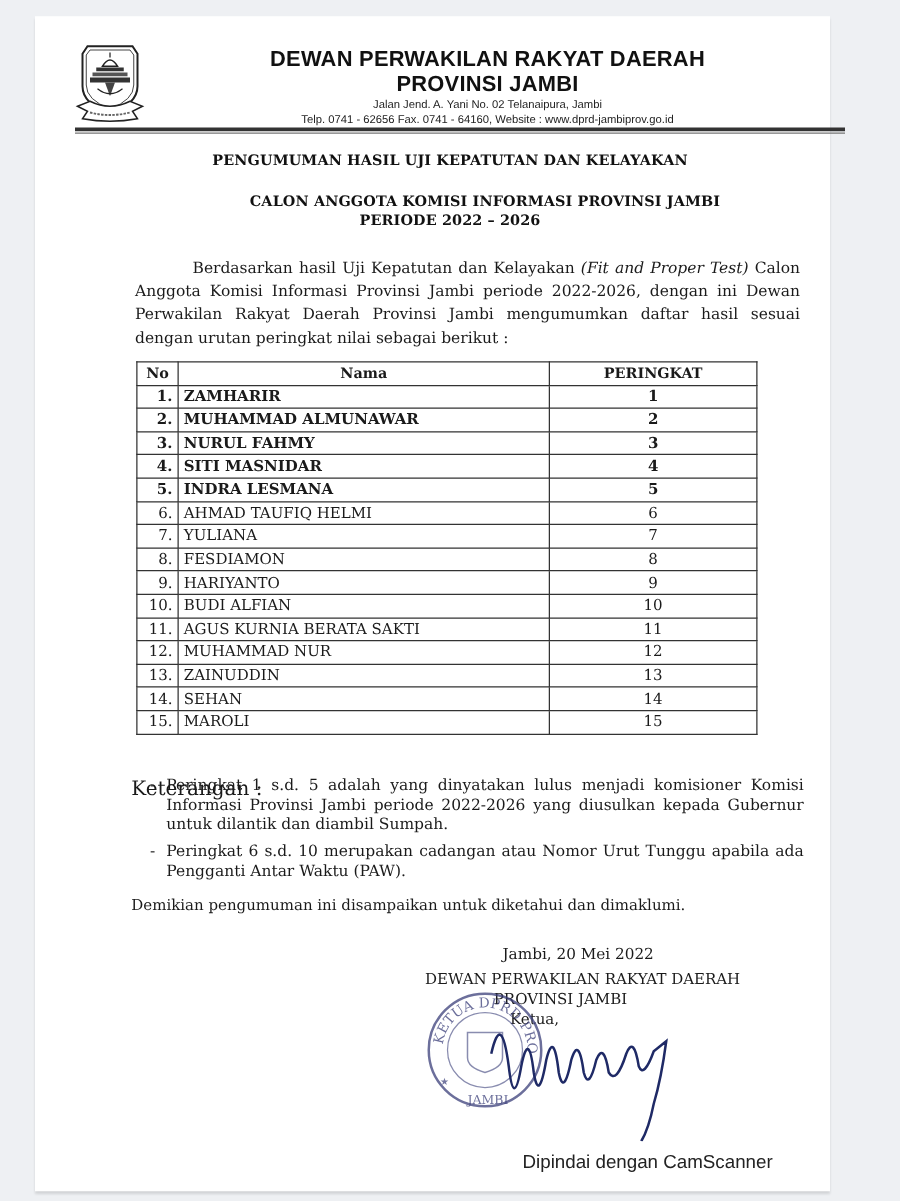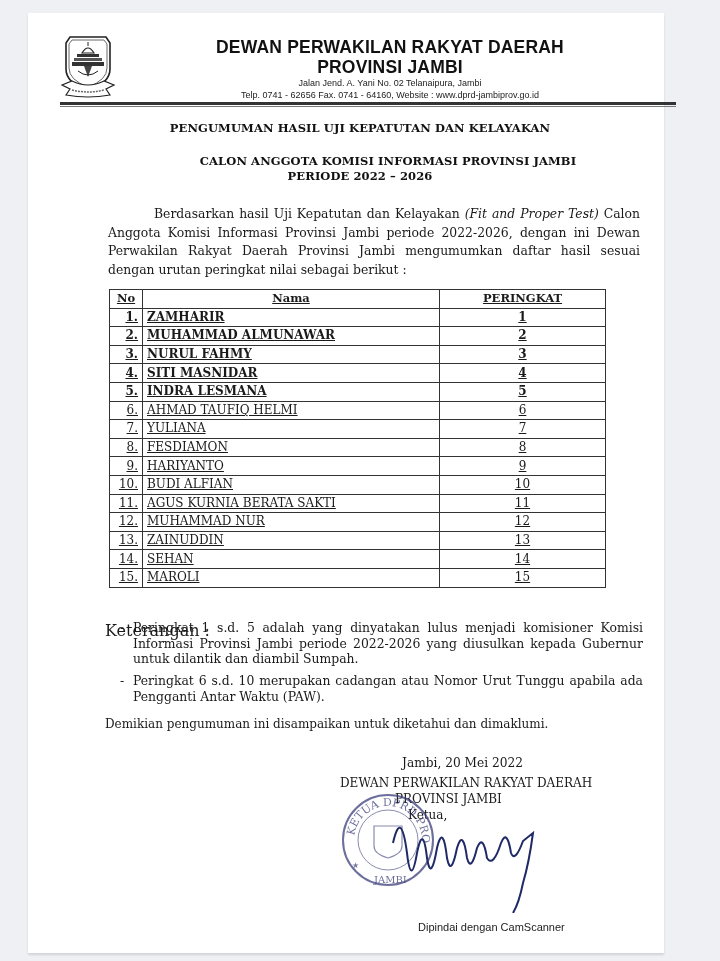--- a/index.html
+++ b/index.html
@@ -31,21 +31,21 @@
   .title {
     left: 0; width: 664px; text-align: center; font-weight: bold; font-size: 11.5px; letter-spacing: 0.1px; color: #111;
   }
   .t1 { top: 108px; } .t2 { top: 141px; padding-left: 28px; } .t3 { top: 156px; }
 
   .para { left: 80px; width: 532px; font-size: 12.4px; line-height: 18.5px; text-align: justify; color: #1a1a1a; }
   .para .indent { display: inline-block; width: 46px; }
   .para .it { font-style: italic; }
 
   table.rank {
-    position: absolute; left: 81px; top: 276px; width: 497px; border-collapse: collapse; font-size: 12px; text-decoration: underline;
+    position: absolute; left: 81px; top: 276px; width: 497px; border-collapse: collapse; font-size: 12px;
   }
   table.rank td, table.rank th {
     border: 1.3px solid #333; height: 17.6px; padding: 0 4px; line-height: 17px;
   }
   table.rank th { font-weight: bold; font-size: 11.5px; }
   table.rank td.no { text-align: right; width: 24px; }
   table.rank td.rk, table.rank th.rk { text-align: center; width: 157px; }
   table.rank th.nm { text-align: center; margin-left: 15px; }
   table.rank tr.bold td { font-weight: bold; }
 
@@ -56,21 +56,21 @@
   .b2 { top: 660px; }
   .closing { left: 77px; top: 704px; font-size: 12px; }
   .date { left: 374px; top: 743px; font-size: 12.2px; }
   .sig-org1 { left: 312px; top: 763px; font-size: 12px; }
   .sig-org2 { left: 367px; top: 779px; font-size: 12px; }
   .sig-role { left: 380px; top: 795px; font-size: 12px; }
   .sig-name { left: 343px; top: 852px; font-size: 12px; font-weight: bold; }
   .stamp { left: 310px; top: 775px; width: 100px; height: 100px; }
   .signature { left: 355px; top: 800px; width: 180px; height: 100px; }
   .scanner {
-    left: 390px; top: 908px; font-family: "Liberation Sans", sans-serif; font-size: 11px; color: #222;
+    left: 390px; top: 908px; font-family: "Liberation Sans", sans-serif; font-size: 15px; color: #222;
   }
 </style>
 </head>
 <body>
 
 <div class="page">
 
   <svg class="abs logo" viewBox="0 0 56 66">
     <path d="M10 4 H46 L50 10 V36 Q50 50 28 58 Q6 50 6 36 V10 Z" fill="none" stroke="#222" stroke-width="1.6"></path>
     <path d="M12 7 H44 L47 11 V35 Q47 47 28 54 Q9 47 9 35 V11 Z" fill="none" stroke="#444" stroke-width="0.8"></path>

